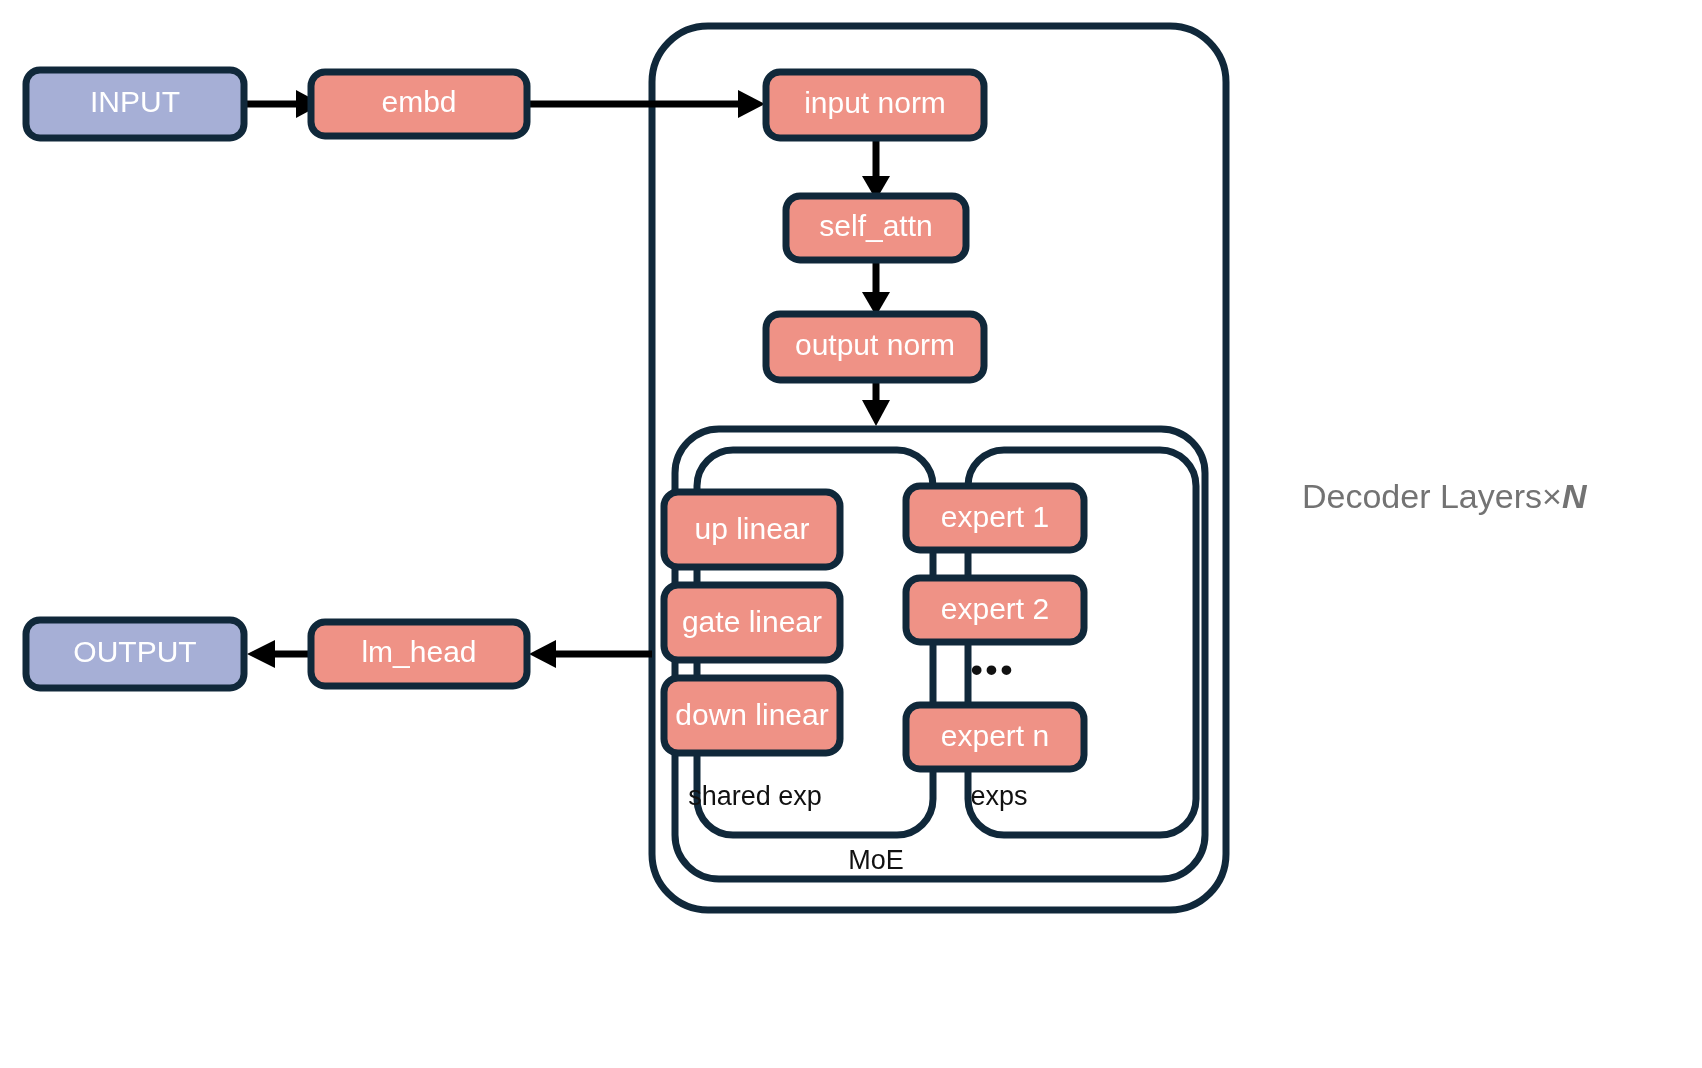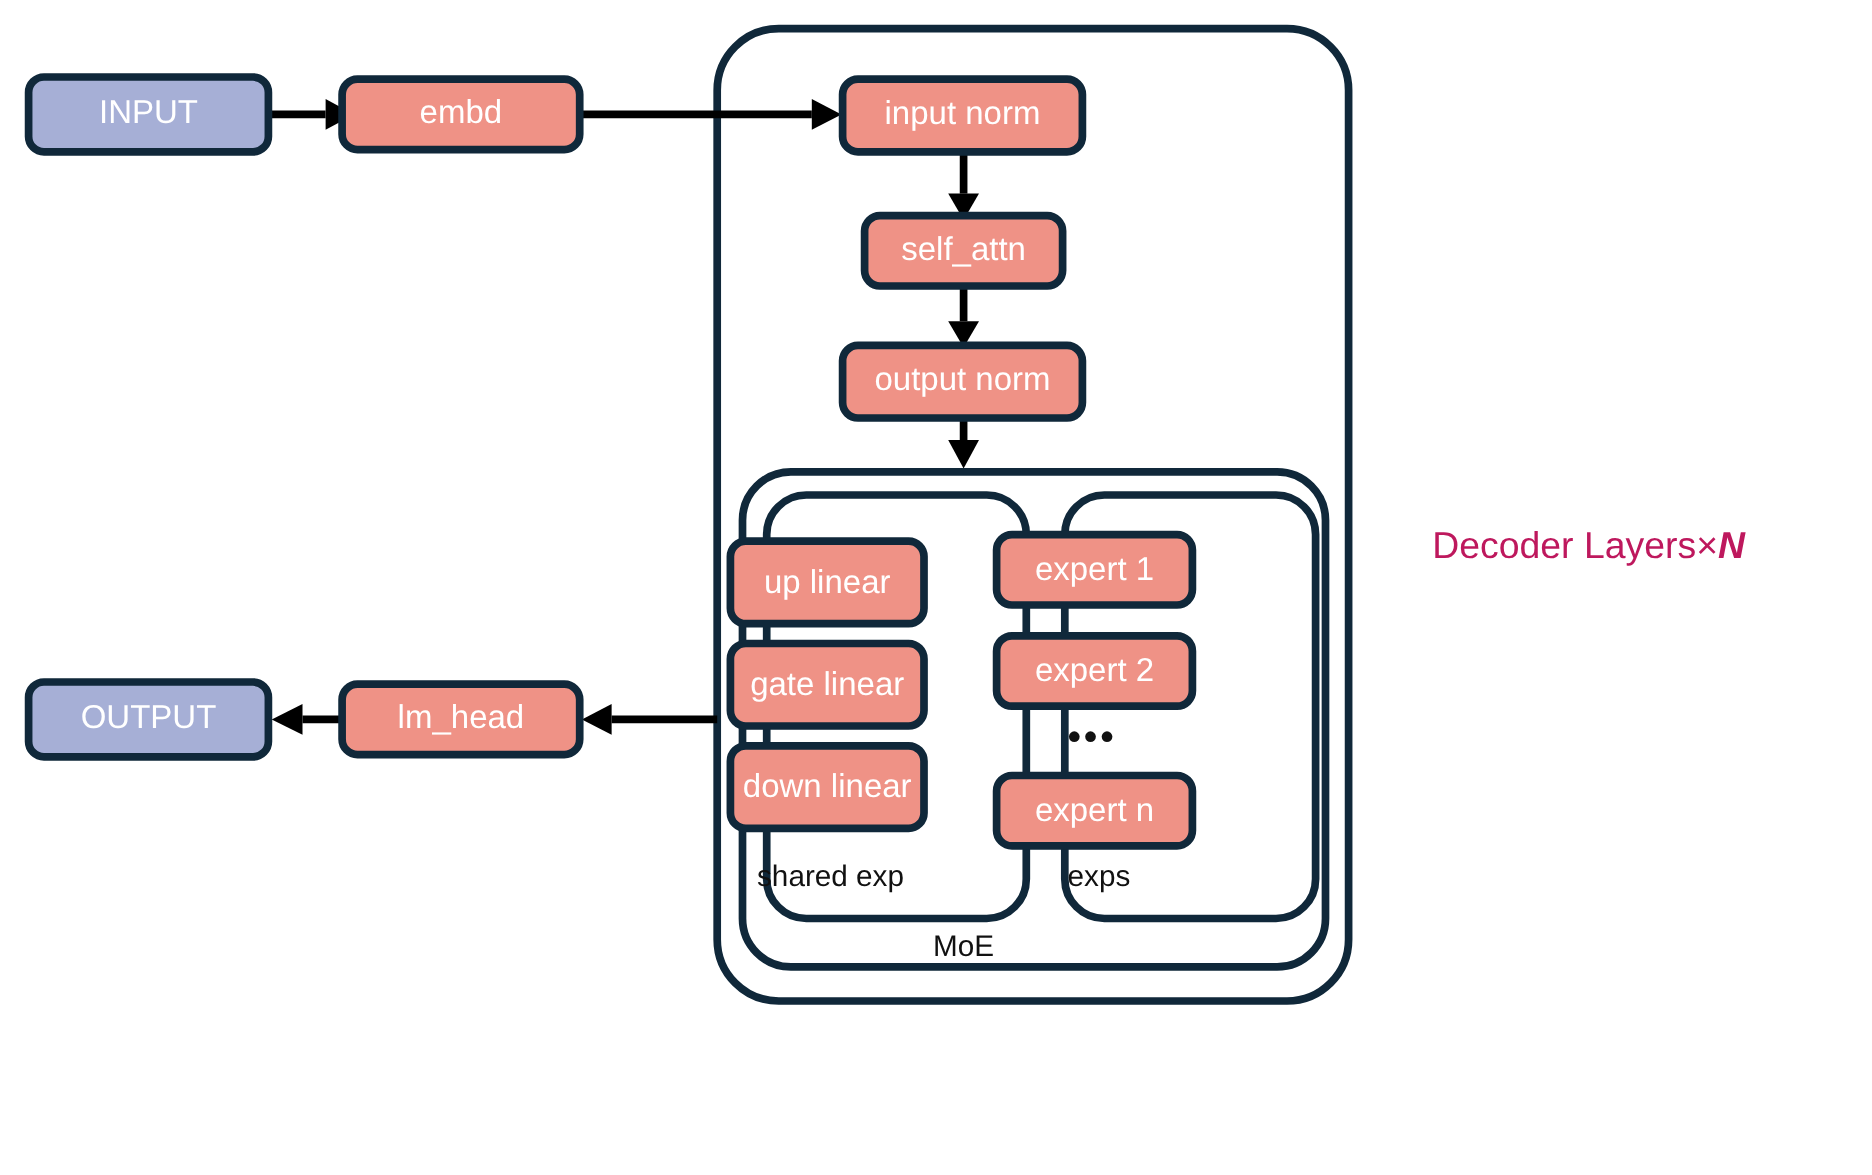--- a/index.html
+++ b/index.html
@@ -65,21 +65,21 @@
     stroke: #000000;
     stroke-width: 7;
     fill: none;
   }
   .side-caption {
     position: absolute;
     left: 1302px;
     top: 479px;
     font-family: "Liberation Sans", sans-serif;
     font-size: 34px;
-    color: #be185d;
+    color: #737373;
     white-space: nowrap;
     line-height: 1;
   }
   .side-caption .n-var {
     font-style: italic;
     font-weight: bold;
   }
 </style>
 </head>
 <body>

